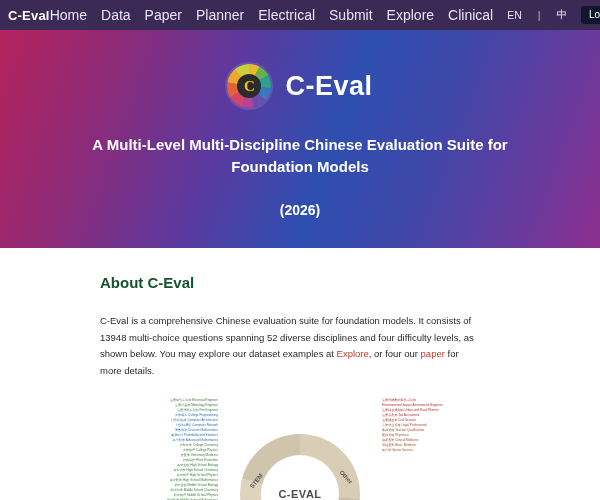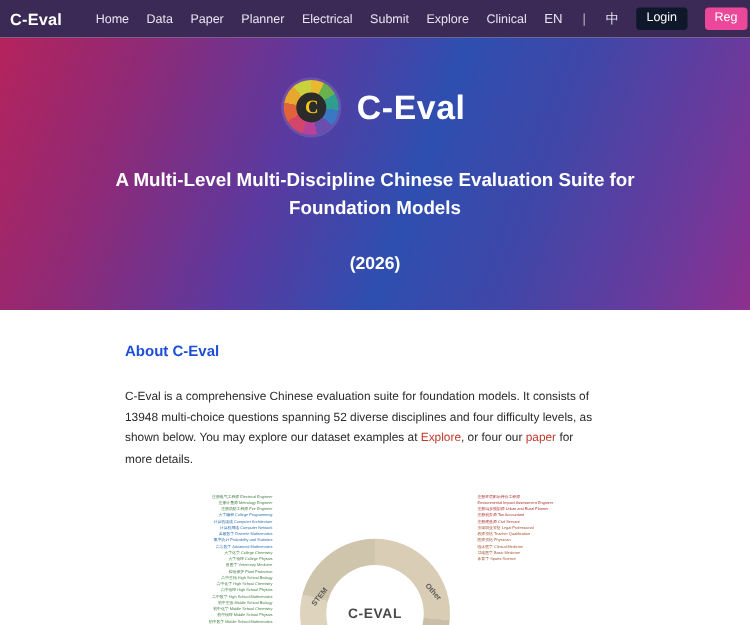--- a/index.html
+++ b/index.html
@@ -31,21 +31,21 @@
   }
   .nav-right {
     margin-left: auto;
     display: flex;
     align-items: center;
     gap: 14px;
     white-space: nowrap;
   }
   .nav-link {
     color: #e8e4f0;
-    font-size: 10px;
+    font-size: 14px;
     text-decoration: none;
     cursor: pointer;
     text-align: center;
   }
   .nav-lang {
     color: #e8e4f0;
     font-size: 10.5px;
     display: flex;
     align-items: center;
     gap: 16px;
@@ -139,22 +139,22 @@
     margin-top: 24px;
     font-size: 14px;
     font-weight: bold;
   }
 
   
   .content {
     padding: 26px 100px 0 100px;
   }
   .section-title {
-    color: #1d4ed8;
-    font-size: 12px;
+    color: #14532d;
+    font-size: 15px;
     font-weight: bold;
     margin: 0 0 22px 0;
   }
   .para {
     font-size: 9.5px;
     line-height: 1.75;
     color: #2a2a2a;
     margin: 0;
     max-width: 380px;
   }

